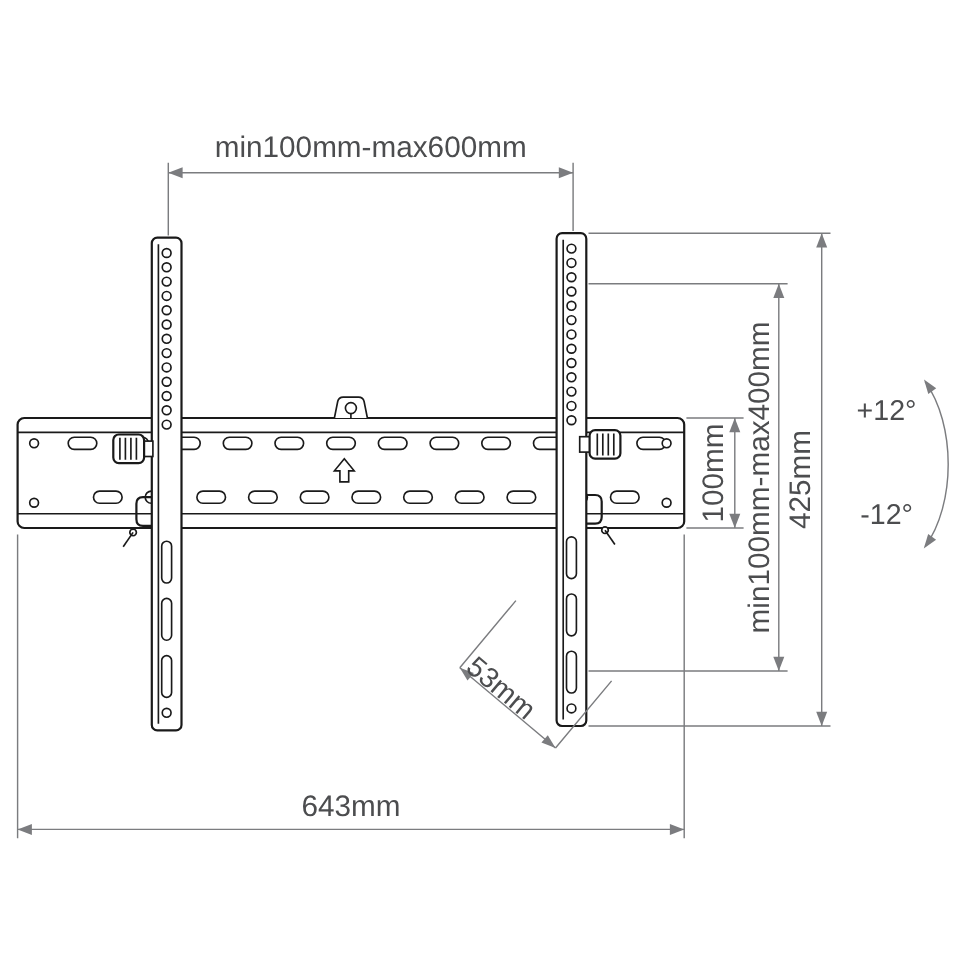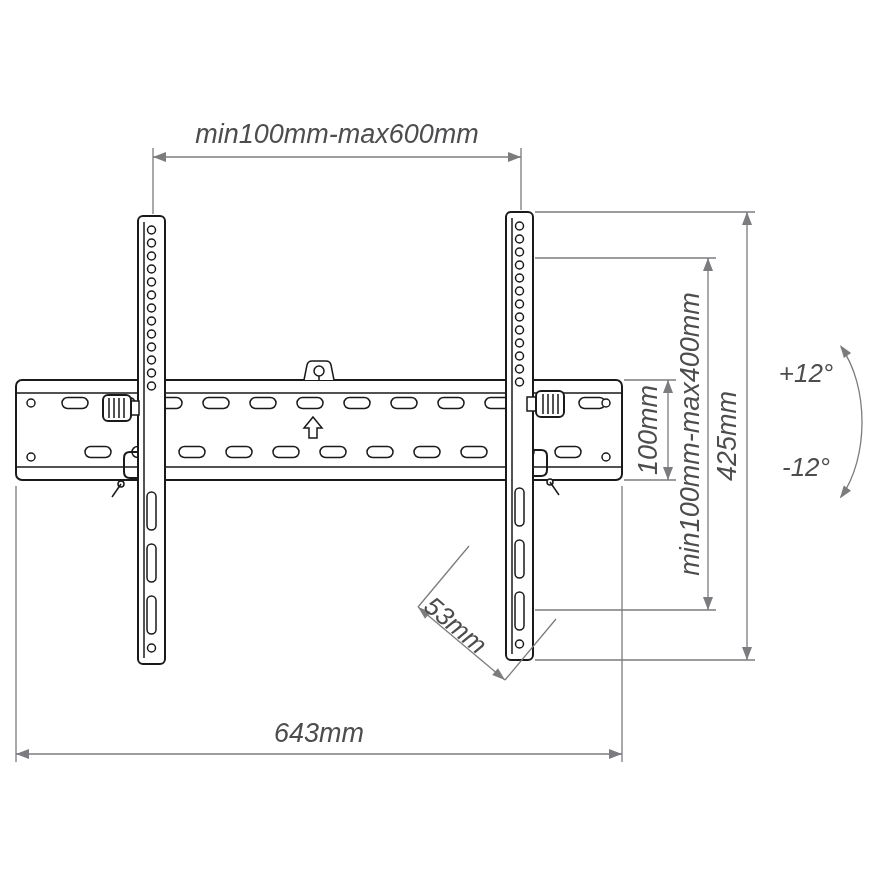--- a/index.html
+++ b/index.html
@@ -1,17 +1,17 @@
 <!DOCTYPE html>
 <html><head>
 <meta charset="utf-8">
 <style>
   html,body{margin:0;padding:0;background:#ffffff;}
   .stage{position:relative;width:891px;height:891px;background:#ffffff;overflow:hidden;
-         font-family:"Liberation Sans", sans-serif;font-style:italic;}
+         font-family:"Liberation Sans", sans-serif;}
   
   .pl{stroke:#1a1a1a;stroke-width:2;fill:#ffffff;}
   .pl-thin{stroke:#1a1a1a;stroke-width:1.5;fill:#ffffff;}
   .pl-open{stroke:#1a1a1a;stroke-width:2;fill:none;}
   
   .dl{stroke:#7b7c7f;stroke-width:1.3;fill:none;}
   .arr{fill:#7b7c7f;stroke:none;}
   .lbl{fill:#4c4d4f;font-size:27px;}
   .lbl-sm{fill:#4c4d4f;font-size:26px;}
 </style>

